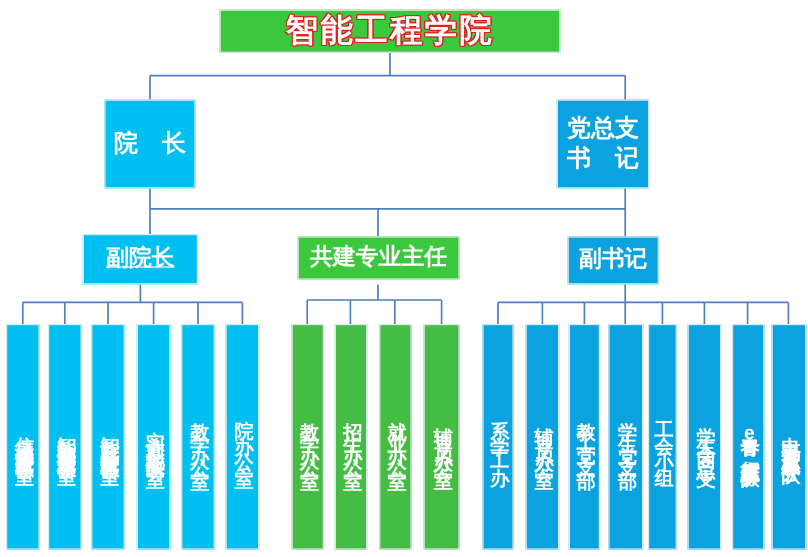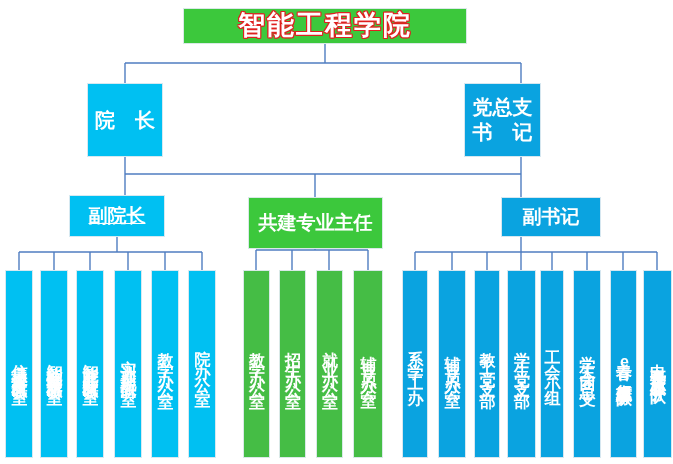--- a/index.html
+++ b/index.html
@@ -18,22 +18,22 @@
   .blue{background:#0aa3e0;}
   .root{left:183px;top:8px;width:284px;height:36px;font-size:27px;letter-spacing:2px;
     color:#fff;
     text-shadow:-1px 0 #e02020,1px 0 #e02020,0 -1px #e02020,0 1px #e02020,
                 -1px -1px #e02020,1px 1px #e02020,-1px 1px #e02020,1px -1px #e02020;}
   .l2{font-size:20px;}
   .l3{font-size:19px;}
   .dean{left:87px;top:83px;width:76px;height:74px;}
   .psec{left:464px;top:83px;width:77px;height:74px;flex-direction:column;text-align:right;}
   .vdean{left:69px;top:195px;width:96px;height:42px;text-decoration:underline;}
-  .joint{left:248px;top:197px;width:135px;height:52px;}
-  .dsec{left:473px;top:197px;width:100px;height:40px;margin-left:28px;}
+  .joint{left:248px;top:197px;width:135px;height:36px;}
+  .dsec{left:473px;top:197px;width:76px;height:40px;}
   .vcol{
     position:absolute;top:270px;height:188px;box-sizing:border-box;z-index:1;
     display:flex;align-items:center;justify-content:center;
     writing-mode:vertical-rl;text-orientation:upright;
     color:#fff;font-weight:bold;font-size:16px;
     border:1px solid rgba(225,235,240,0.95);
   }
   .c4{letter-spacing:13px;}
   .c5{letter-spacing:10px;}
   .c6{letter-spacing:7px;}

